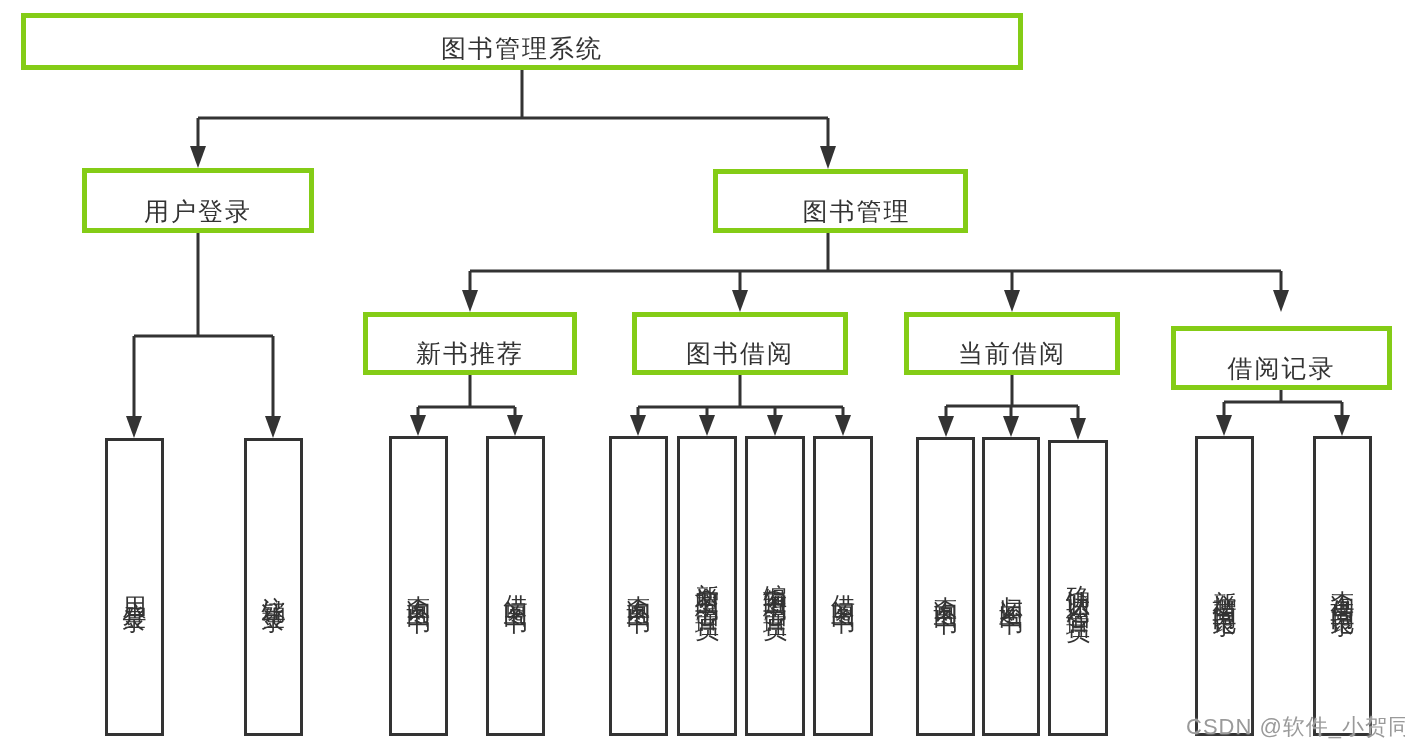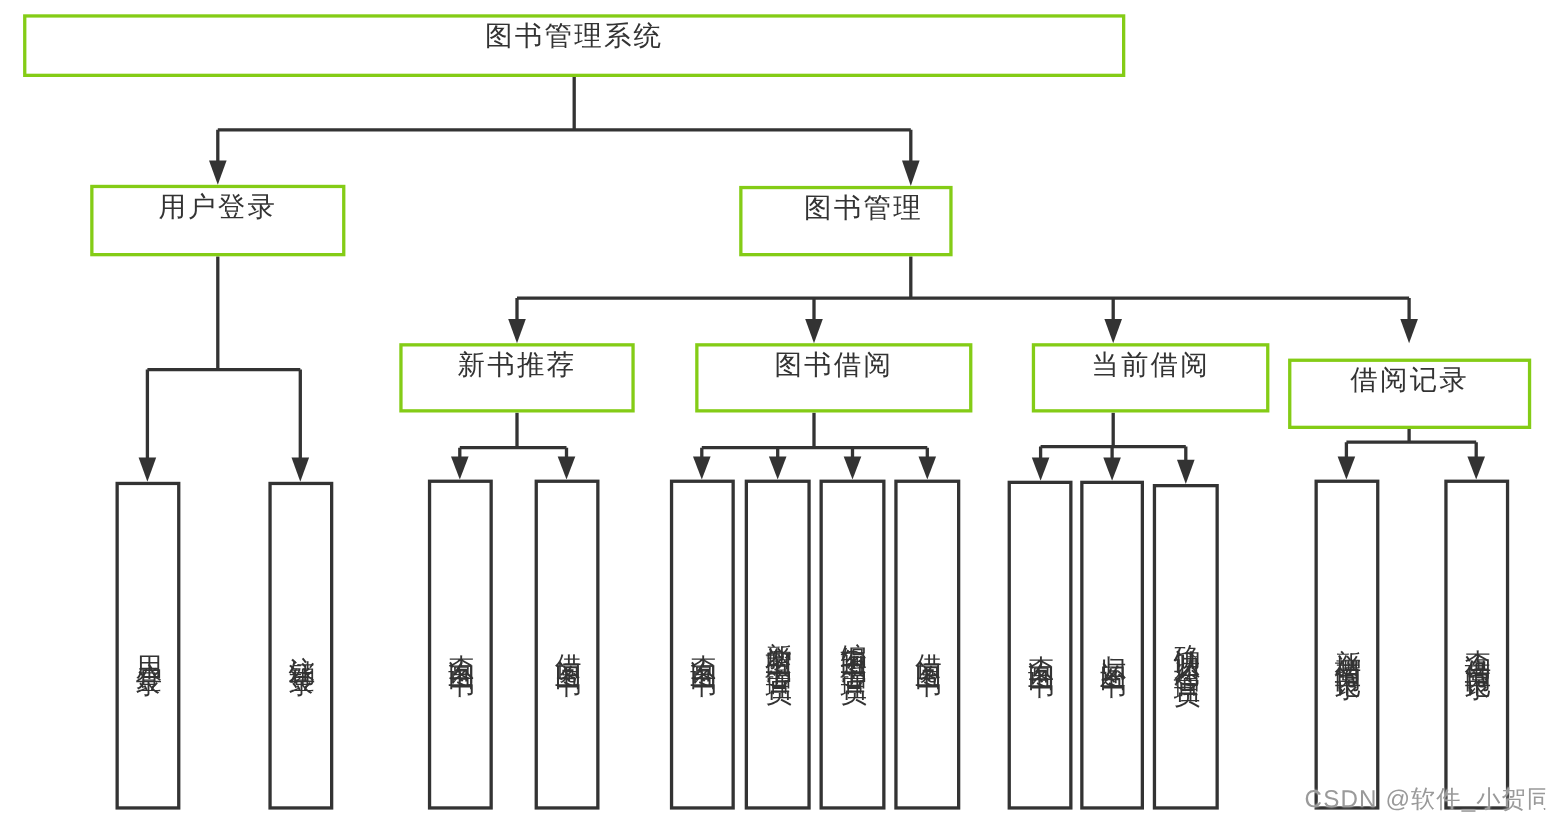--- a/index.html
+++ b/index.html
@@ -3,21 +3,21 @@
 <meta charset="utf-8">
 <style>
   html,body{margin:0;padding:0;background:#fff;}
   #canvas{
     position:relative;width:1405px;height:747px;background:#ffffff;overflow:hidden;
     font-family:"Liberation Sans","DejaVu Sans",sans-serif;color:#333333;
   }
   #connectors{position:absolute;left:0;top:0;z-index:1;}
   .hnode{
     position:absolute;z-index:2;box-sizing:border-box;background:#ffffff;
-    border:3px solid #84cc16;display:flex;align-items:flex-start;justify-content:center;
+    border:5px solid #84cc16;display:flex;align-items:flex-end;justify-content:center;
     font-size:25px;letter-spacing:2px;color:#333333;white-space:nowrap;
   }
   .vnode{
     position:absolute;z-index:2;box-sizing:border-box;background:#ffffff;
     border:3px solid #333333;display:flex;align-items:center;justify-content:center;
     width:59px;top:436px;height:300px;
     writing-mode:vertical-rl;text-orientation:mixed;
     font-size:24px;letter-spacing:5px;line-height:1;color:#333333;
   }
   .vnode span,.hnode span{display:block;}
@@ -72,31 +72,31 @@
     </g>
   </svg>
 
   <div class="hnode" style="left:21px;top:13px;width:1002px;height:57px;">
     <span>图书管理系统</span>
   </div>
 
   <div class="hnode" style="left:82px;top:168px;width:232px;height:65px;">
     <span>用户登录</span>
   </div>
-  <div class="hnode" style="left:672px;top:169px;width:194px;height:64px;padding-left:32px;">
+  <div class="hnode" style="left:713px;top:169px;width:255px;height:64px;padding-left:32px;">
     <span>图书管理</span>
   </div>
 
   <div class="hnode" style="left:363px;top:312px;width:214px;height:63px;">
     <span>新书推荐</span>
   </div>
-  <div class="hnode" style="left:632px;top:312px;width:252px;height:63px;">
+  <div class="hnode" style="left:632px;top:312px;width:216px;height:63px;">
     <span>图书借阅</span>
   </div>
-  <div class="hnode" style="left:904px;top:312px;width:216px;height:63px;margin-left:34px;">
+  <div class="hnode" style="left:904px;top:312px;width:216px;height:63px;">
     <span>当前借阅</span>
   </div>
   <div class="hnode" style="left:1171px;top:326px;width:221px;height:64px;">
     <span>借阅记录</span>
   </div>
 
   <div class="vnode" style="left:105px;top:438px;height:298px;">
     <span>用户登录</span>
   </div>
   <div class="vnode" style="left:244px;top:438px;height:298px;">

